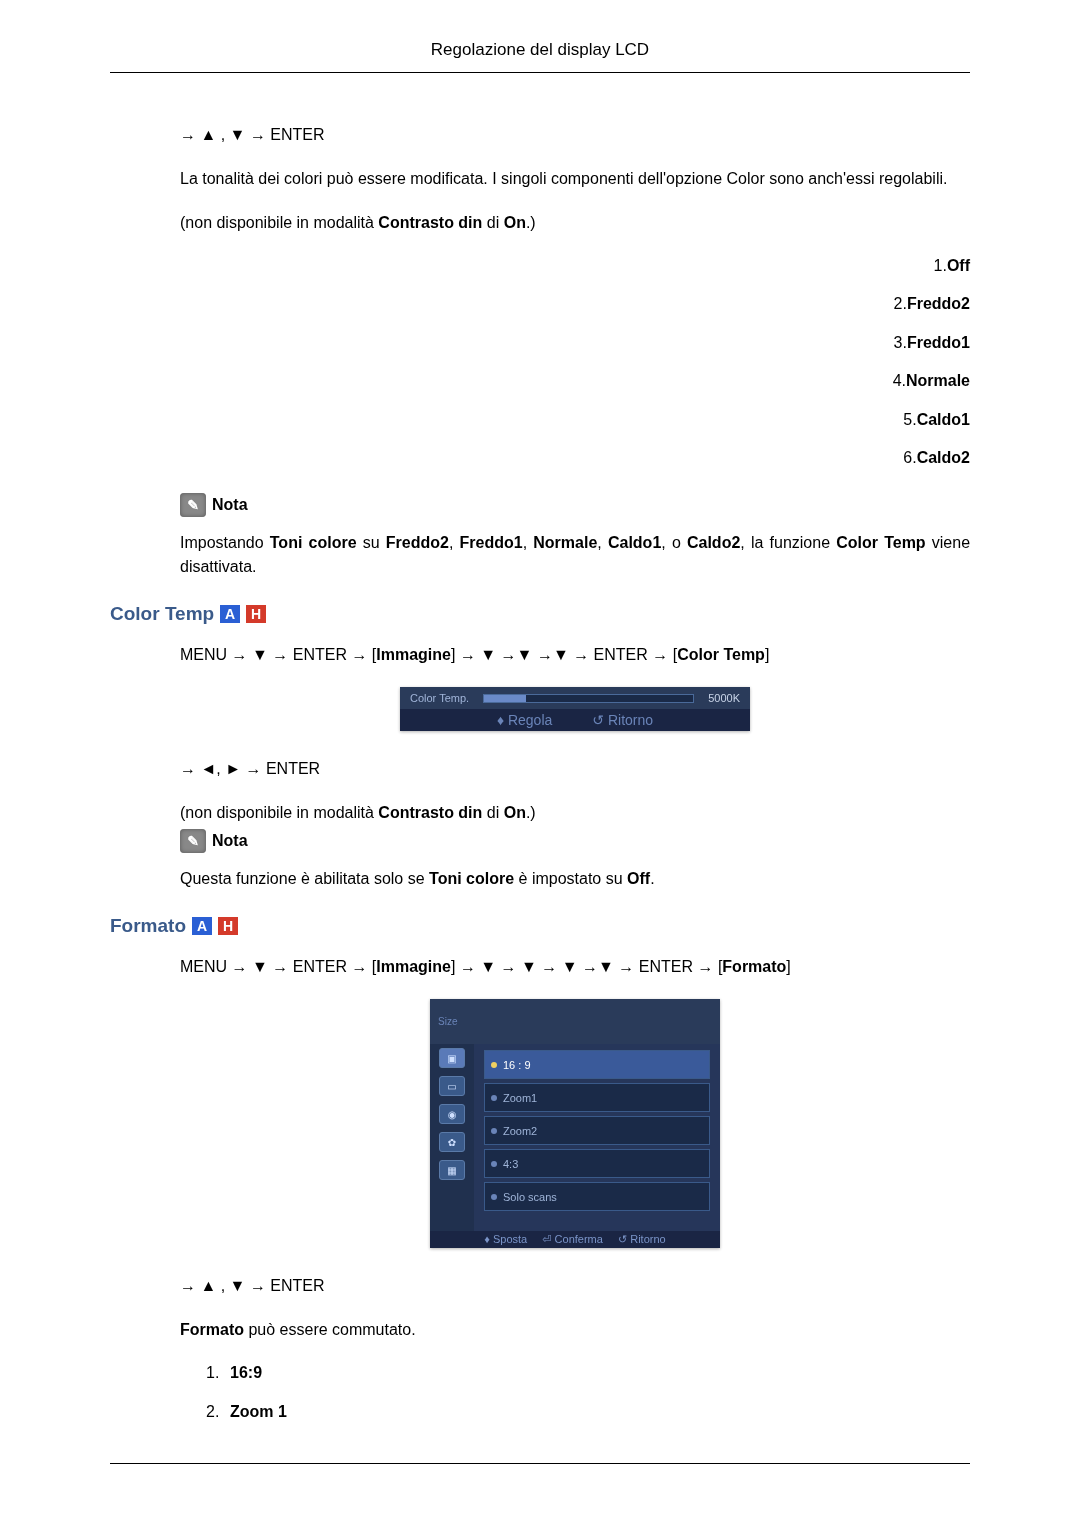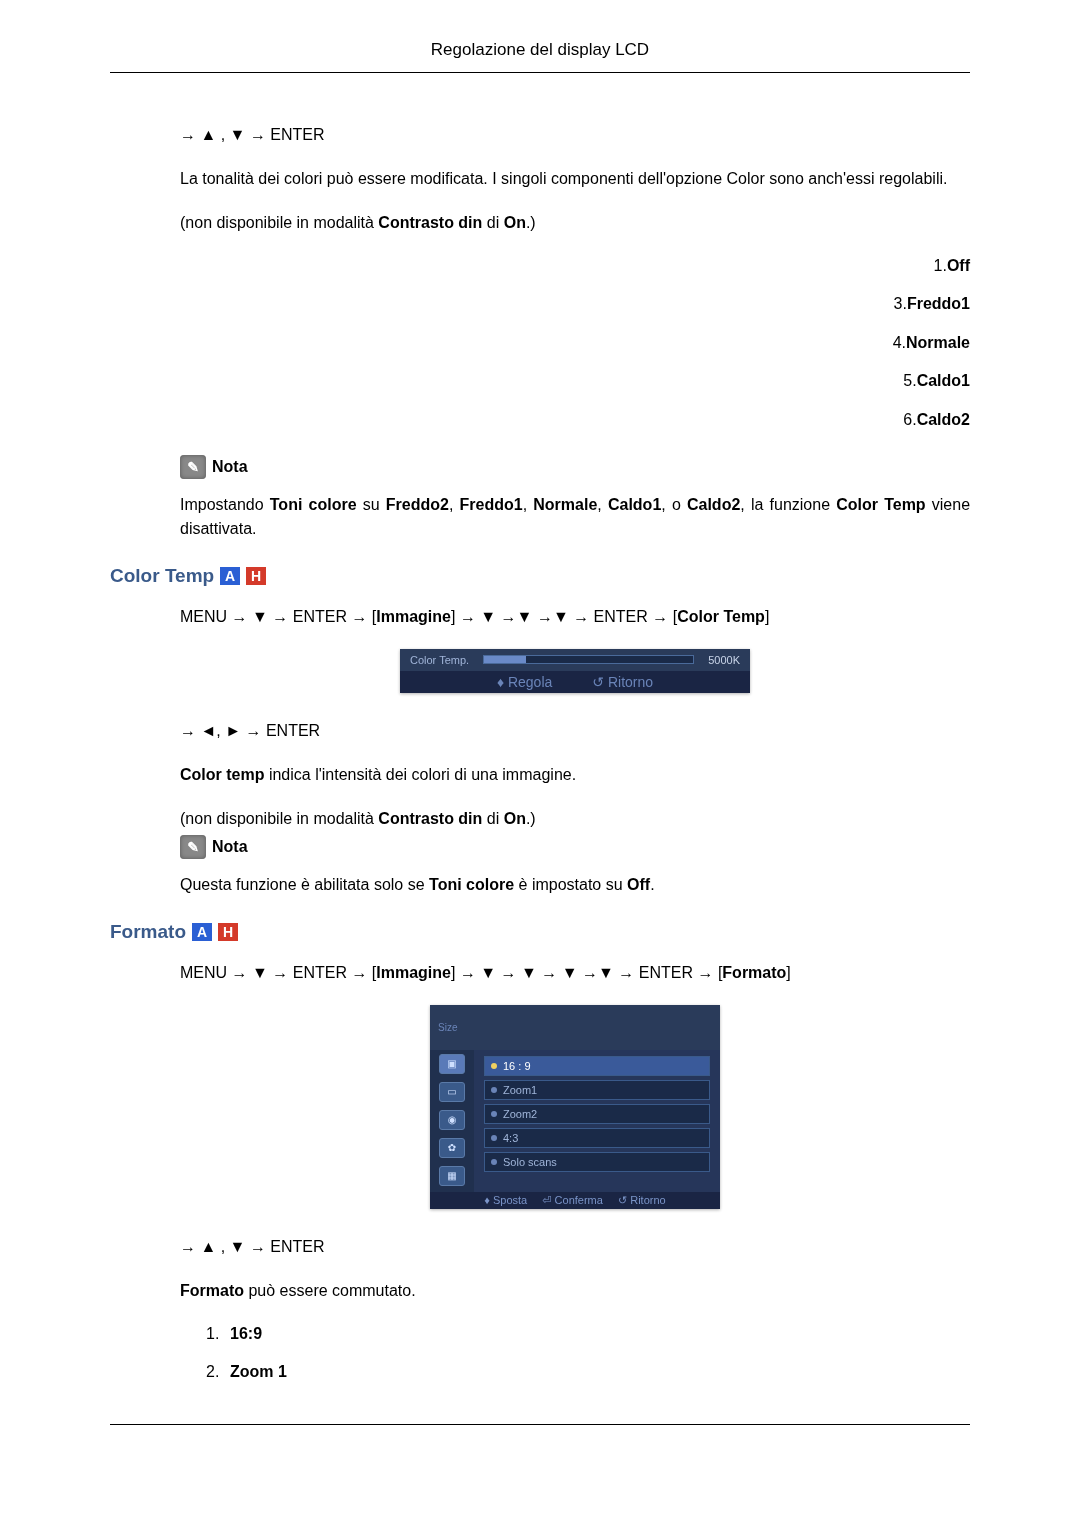--- a/index.html
+++ b/index.html
@@ -155,21 +155,21 @@
   .osd-item {
     display: flex;
     align-items: center;
     gap: 6px;
     background: #1a2a48;
     border: 1px solid #3a5a8a;
     padding: 1px 6px;
     margin-bottom: 4px;
     color: #9fb4d8;
     font-size: 11px;
-    height: 20px;
+    height: 29px;
   }
   .osd-item.sel {
     background: #3a5a9a;
     color: #fff;
   }
   .osd-item .bullet {
     width: 6px; height: 6px; border-radius: 50%;
     background: #6a84b8;
   }
   .osd-item.sel .bullet { background: #f0d060; }
@@ -200,20 +200,21 @@
   <div class="para">
     <span>La tonalità dei colori può essere modificata. I singoli componenti dell'opzione Color sono anch'essi regolabili.</span>
   </div>
 
   <div class="para">
     <span>(non disponibile in modalità </span><span class="strong">Contrasto din</span><span> di </span><span class="strong">On</span><span>.)</span>
   </div>
 
   <ol class="ol" style="list-style:none;text-align:right;">
     <li><span class="num">1.</span><span class="strong">Off</span></li>
+    <li><span class="num">2.</span><span class="strong">Freddo2</span></li>
     <li><span class="num">3.</span><span class="strong">Freddo1</span></li>
     <li><span class="num">4.</span><span class="strong">Normale</span></li>
     <li><span class="num">5.</span><span class="strong">Caldo1</span></li>
     <li><span class="num">6.</span><span class="strong">Caldo2</span></li>
   </ol>
 
   <div class="note-row">
     <span class="note-icon">✎</span>
     <span class="strong">Nota</span>
   </div>
@@ -241,23 +242,20 @@
       <span class="osd-bar-val">5000K</span>
     </div>
     <div class="osd-bar-bottom">
       <span class="ctl">♦ Regola</span>
       <span class="ctl">↺ Ritorno</span>
     </div>
   </div>
 
   <div class="nav-line">→ ◄, ► → ENTER</div>
 
-  <div class="para">
-    <span class="strong">Color temp</span><span> indica l'intensità dei colori di una immagine.</span>
-  </div>
 
   <div class="para" style="margin-bottom:4px;">
     <span>(non disponibile in modalità </span><span class="strong">Contrasto din</span><span> di </span><span class="strong">On</span><span>.)</span>
   </div>
   <div class="note-row" style="margin-top:0;">
     <span class="note-icon">✎</span>
     <span class="strong">Nota</span>
   </div>
 
   <div class="para">

